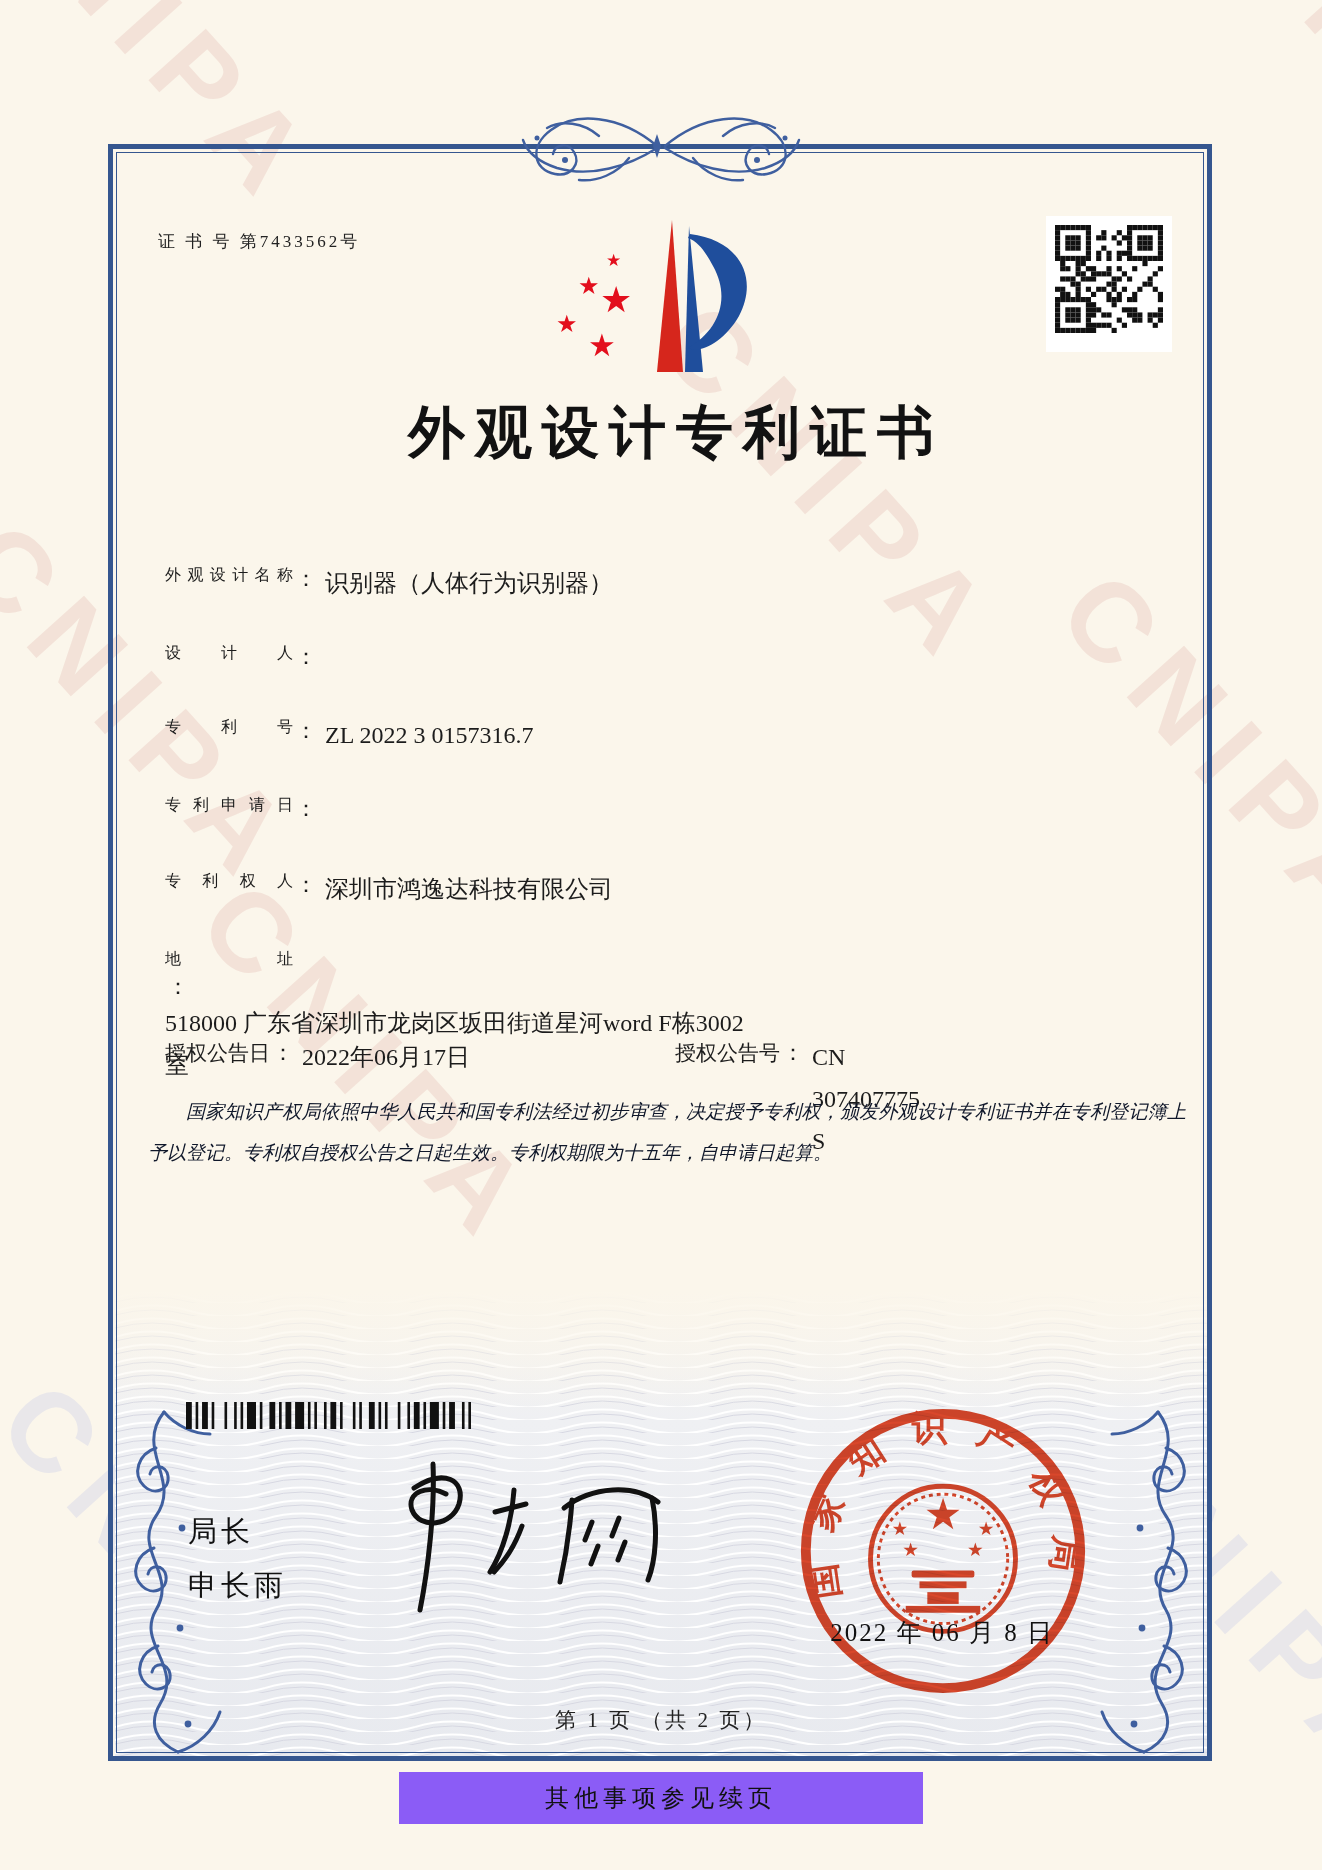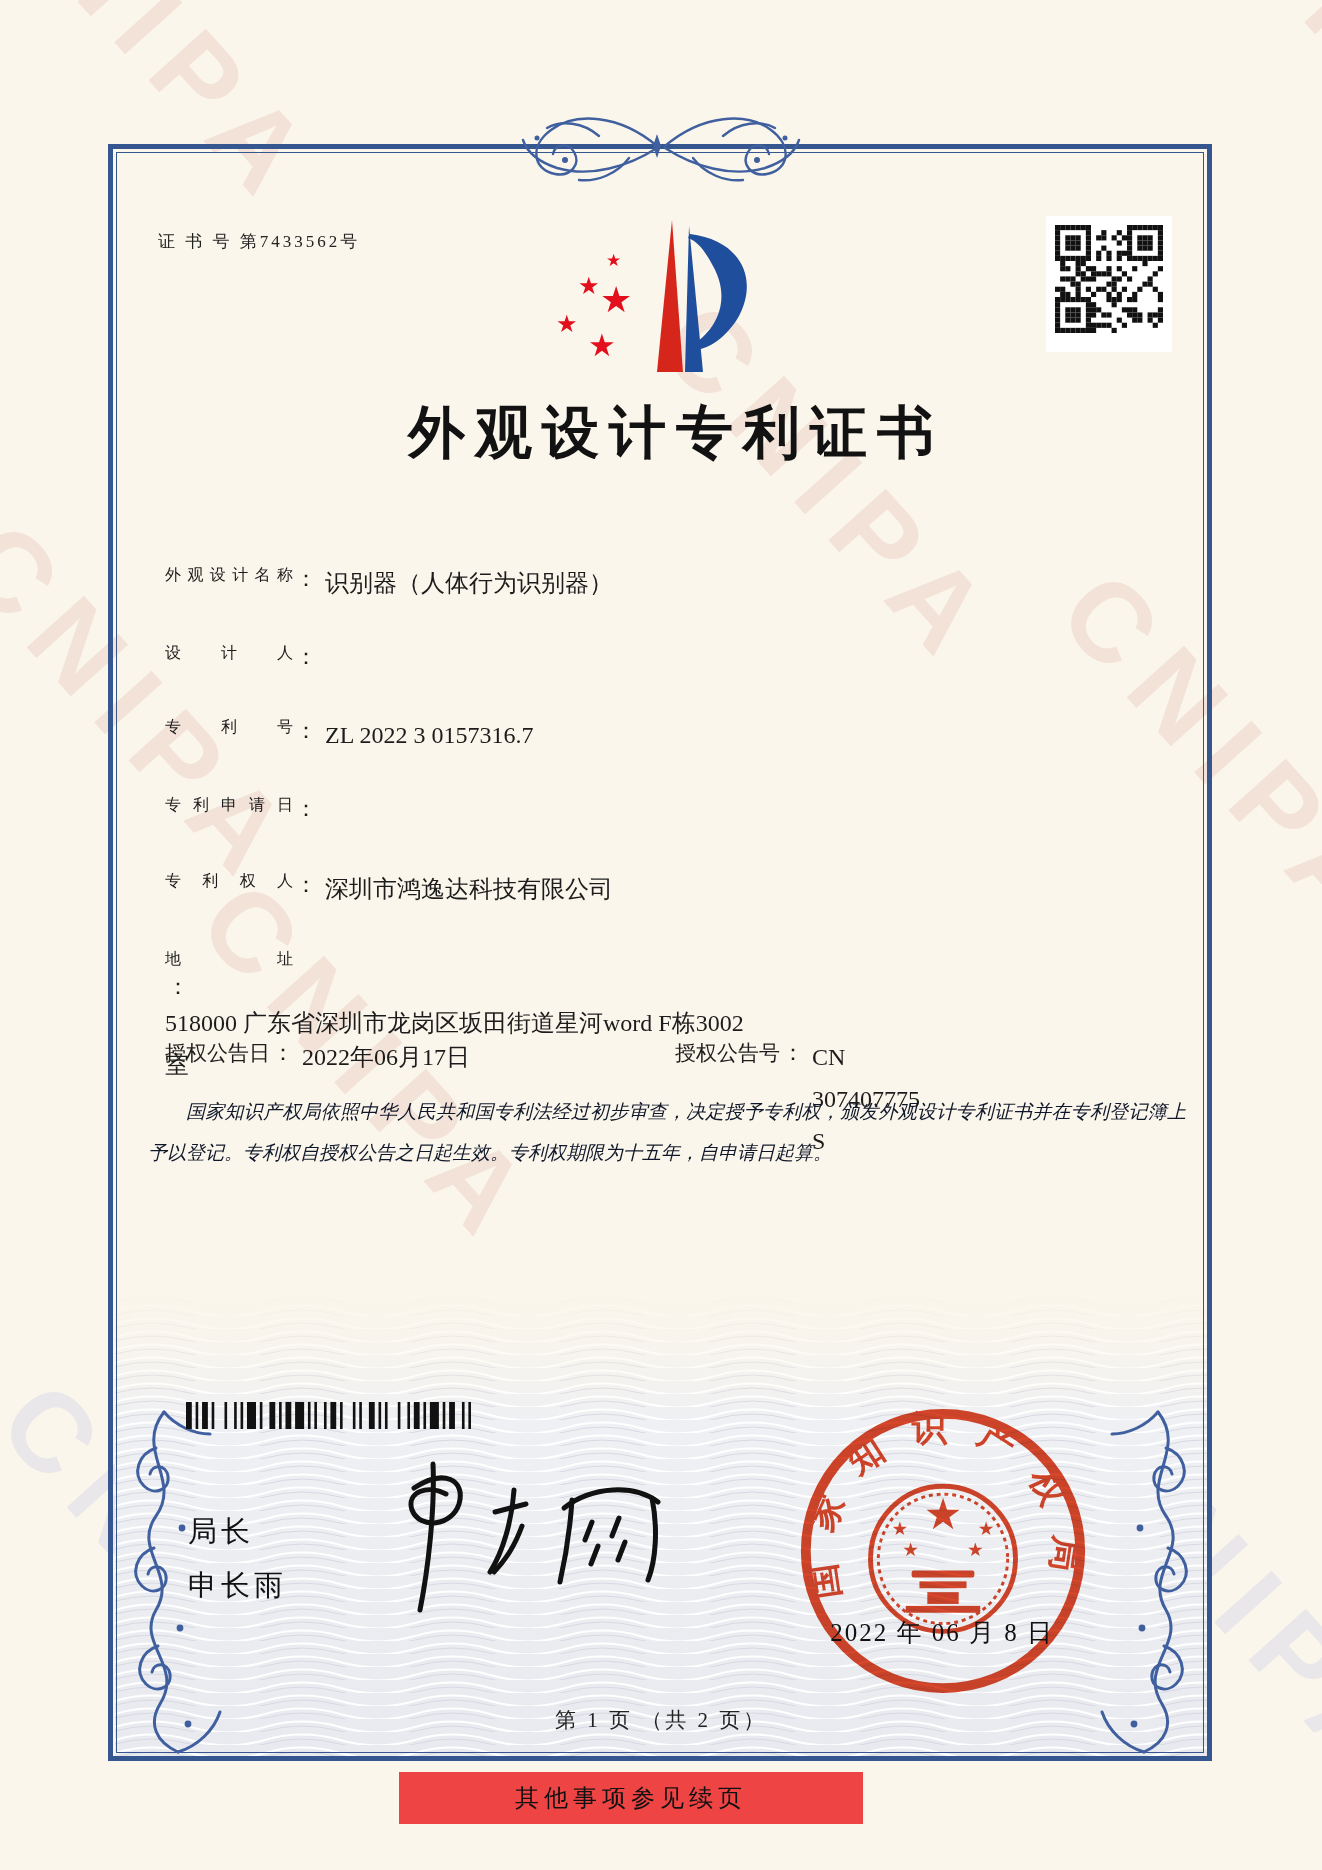--- a/index.html
+++ b/index.html
@@ -86,21 +86,21 @@
   .issuer-title{top:1512px;}
   .issuer-name{top:1566px;}
   .sig{position:absolute;left:362px;top:1458px;z-index:10;}
   .seal{position:absolute;left:796px;top:1404px;width:294px;height:294px;z-index:8;opacity:.93;mix-blend-mode:multiply;}
   .seal-date{
     position:absolute;left:798px;top:1616px;width:288px;z-index:9;text-align:center;
     font-size:25px;letter-spacing:2px;color:#111;
   }
   .page-ind{position:absolute;left:0;top:1706px;width:1322px;text-align:center;z-index:10;font-size:21px;letter-spacing:3px;color:#222;}
   .cont-box{
-    position:absolute;left:399px;top:1772px;width:464px;height:52px;background:#ef4444;z-index:10;
+    position:absolute;left:399px;top:1772px;width:524px;height:52px;background:#8b5cf6;z-index:10;
     display:flex;align-items:center;justify-content:center;
     font-size:24px;letter-spacing:5px;color:#111;
   }
 </style>
 </head>
 <body>
 
 <div class="page">
 
   <div class="wm wm1">CNIPA</div>

